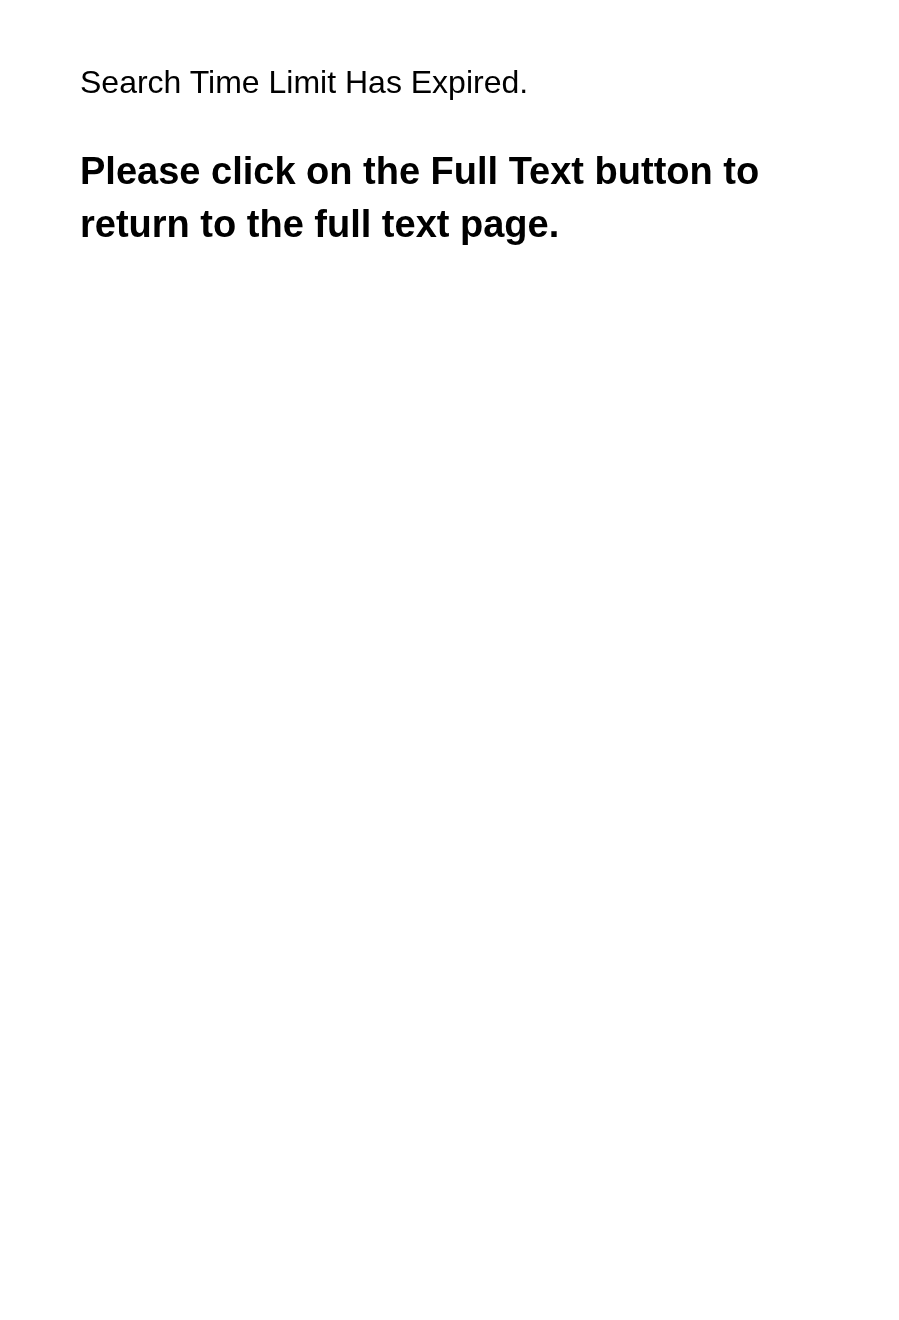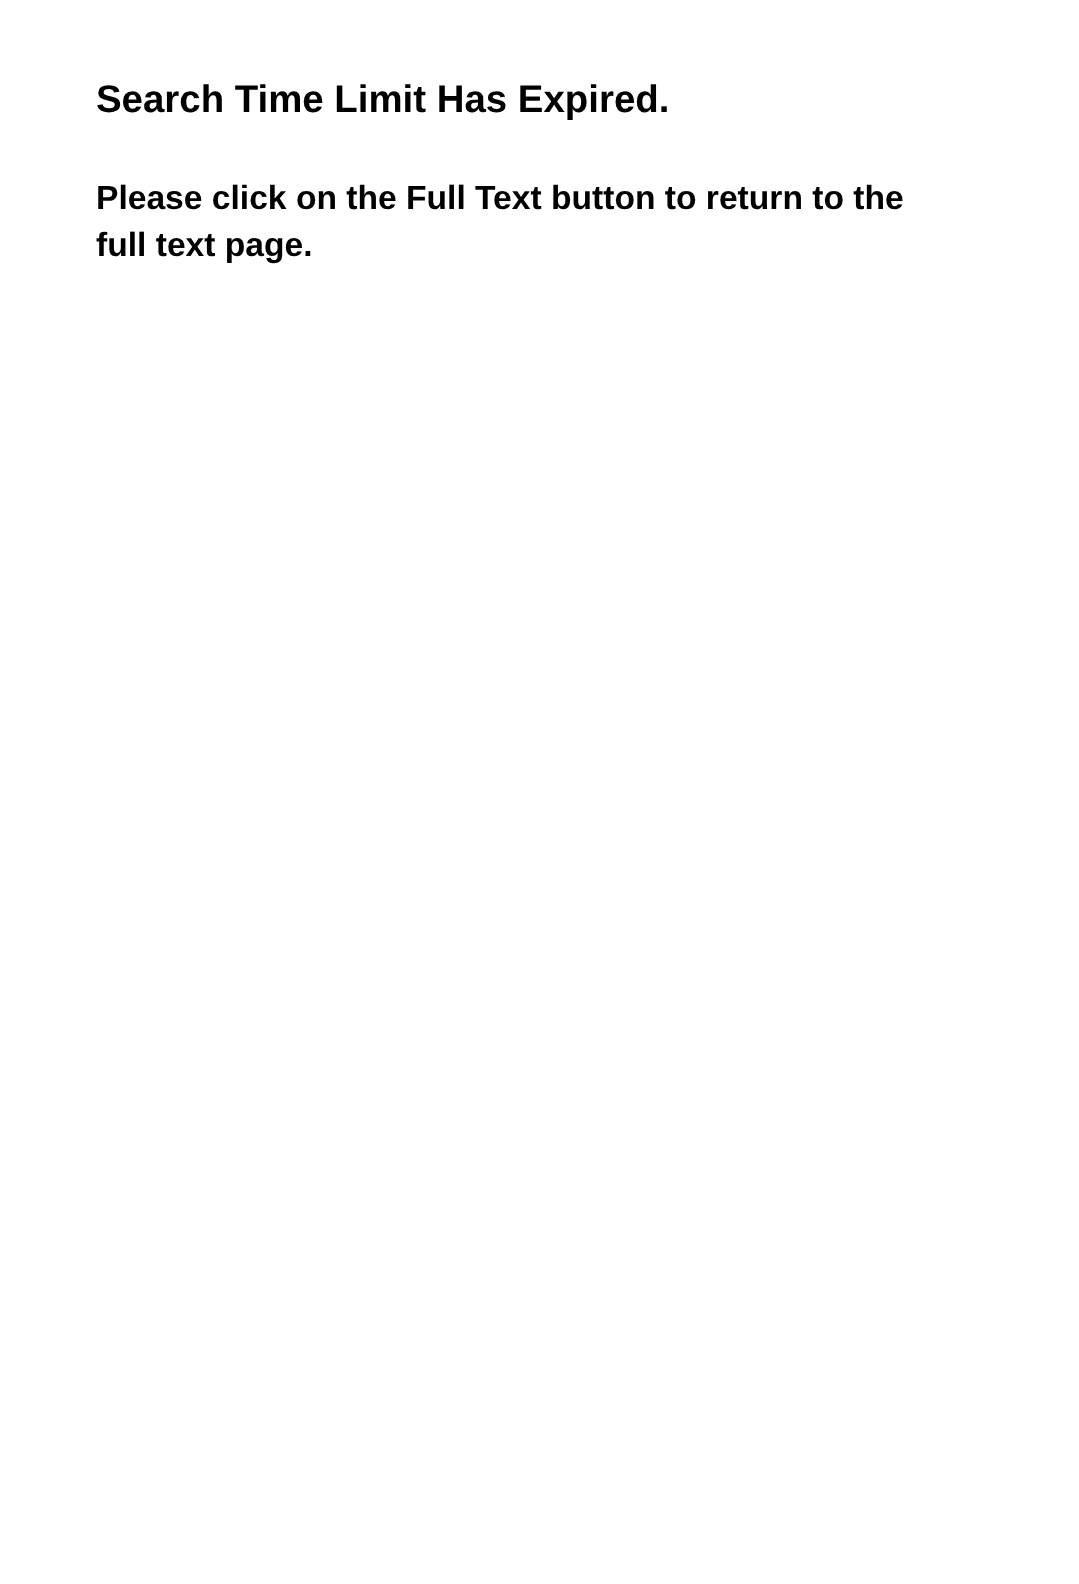--- a/index.html
+++ b/index.html
@@ -9,27 +9,27 @@
     }
     body {
       width: 899px;
       height: 1320px;
       background: #ffffff;
       font-family: Arial, Helvetica, sans-serif;
       padding: 60px 80px;
     }
     .heading {
       font-size: 32px;
-      font-weight: bold;
+      font-weight: normal;
       color: #000000;
       line-height: 1.4;
       margin-bottom: 40px;
     }
     .instruction {
-      font-size: 28px;
+      font-size: 38px;
       font-weight: bold;
       color: #000000;
       line-height: 1.4;
       max-width: 720px;
     }
   </style>
 </head>
 <body>
 
 <div class="heading">Search Time Limit Has Expired.</div>

